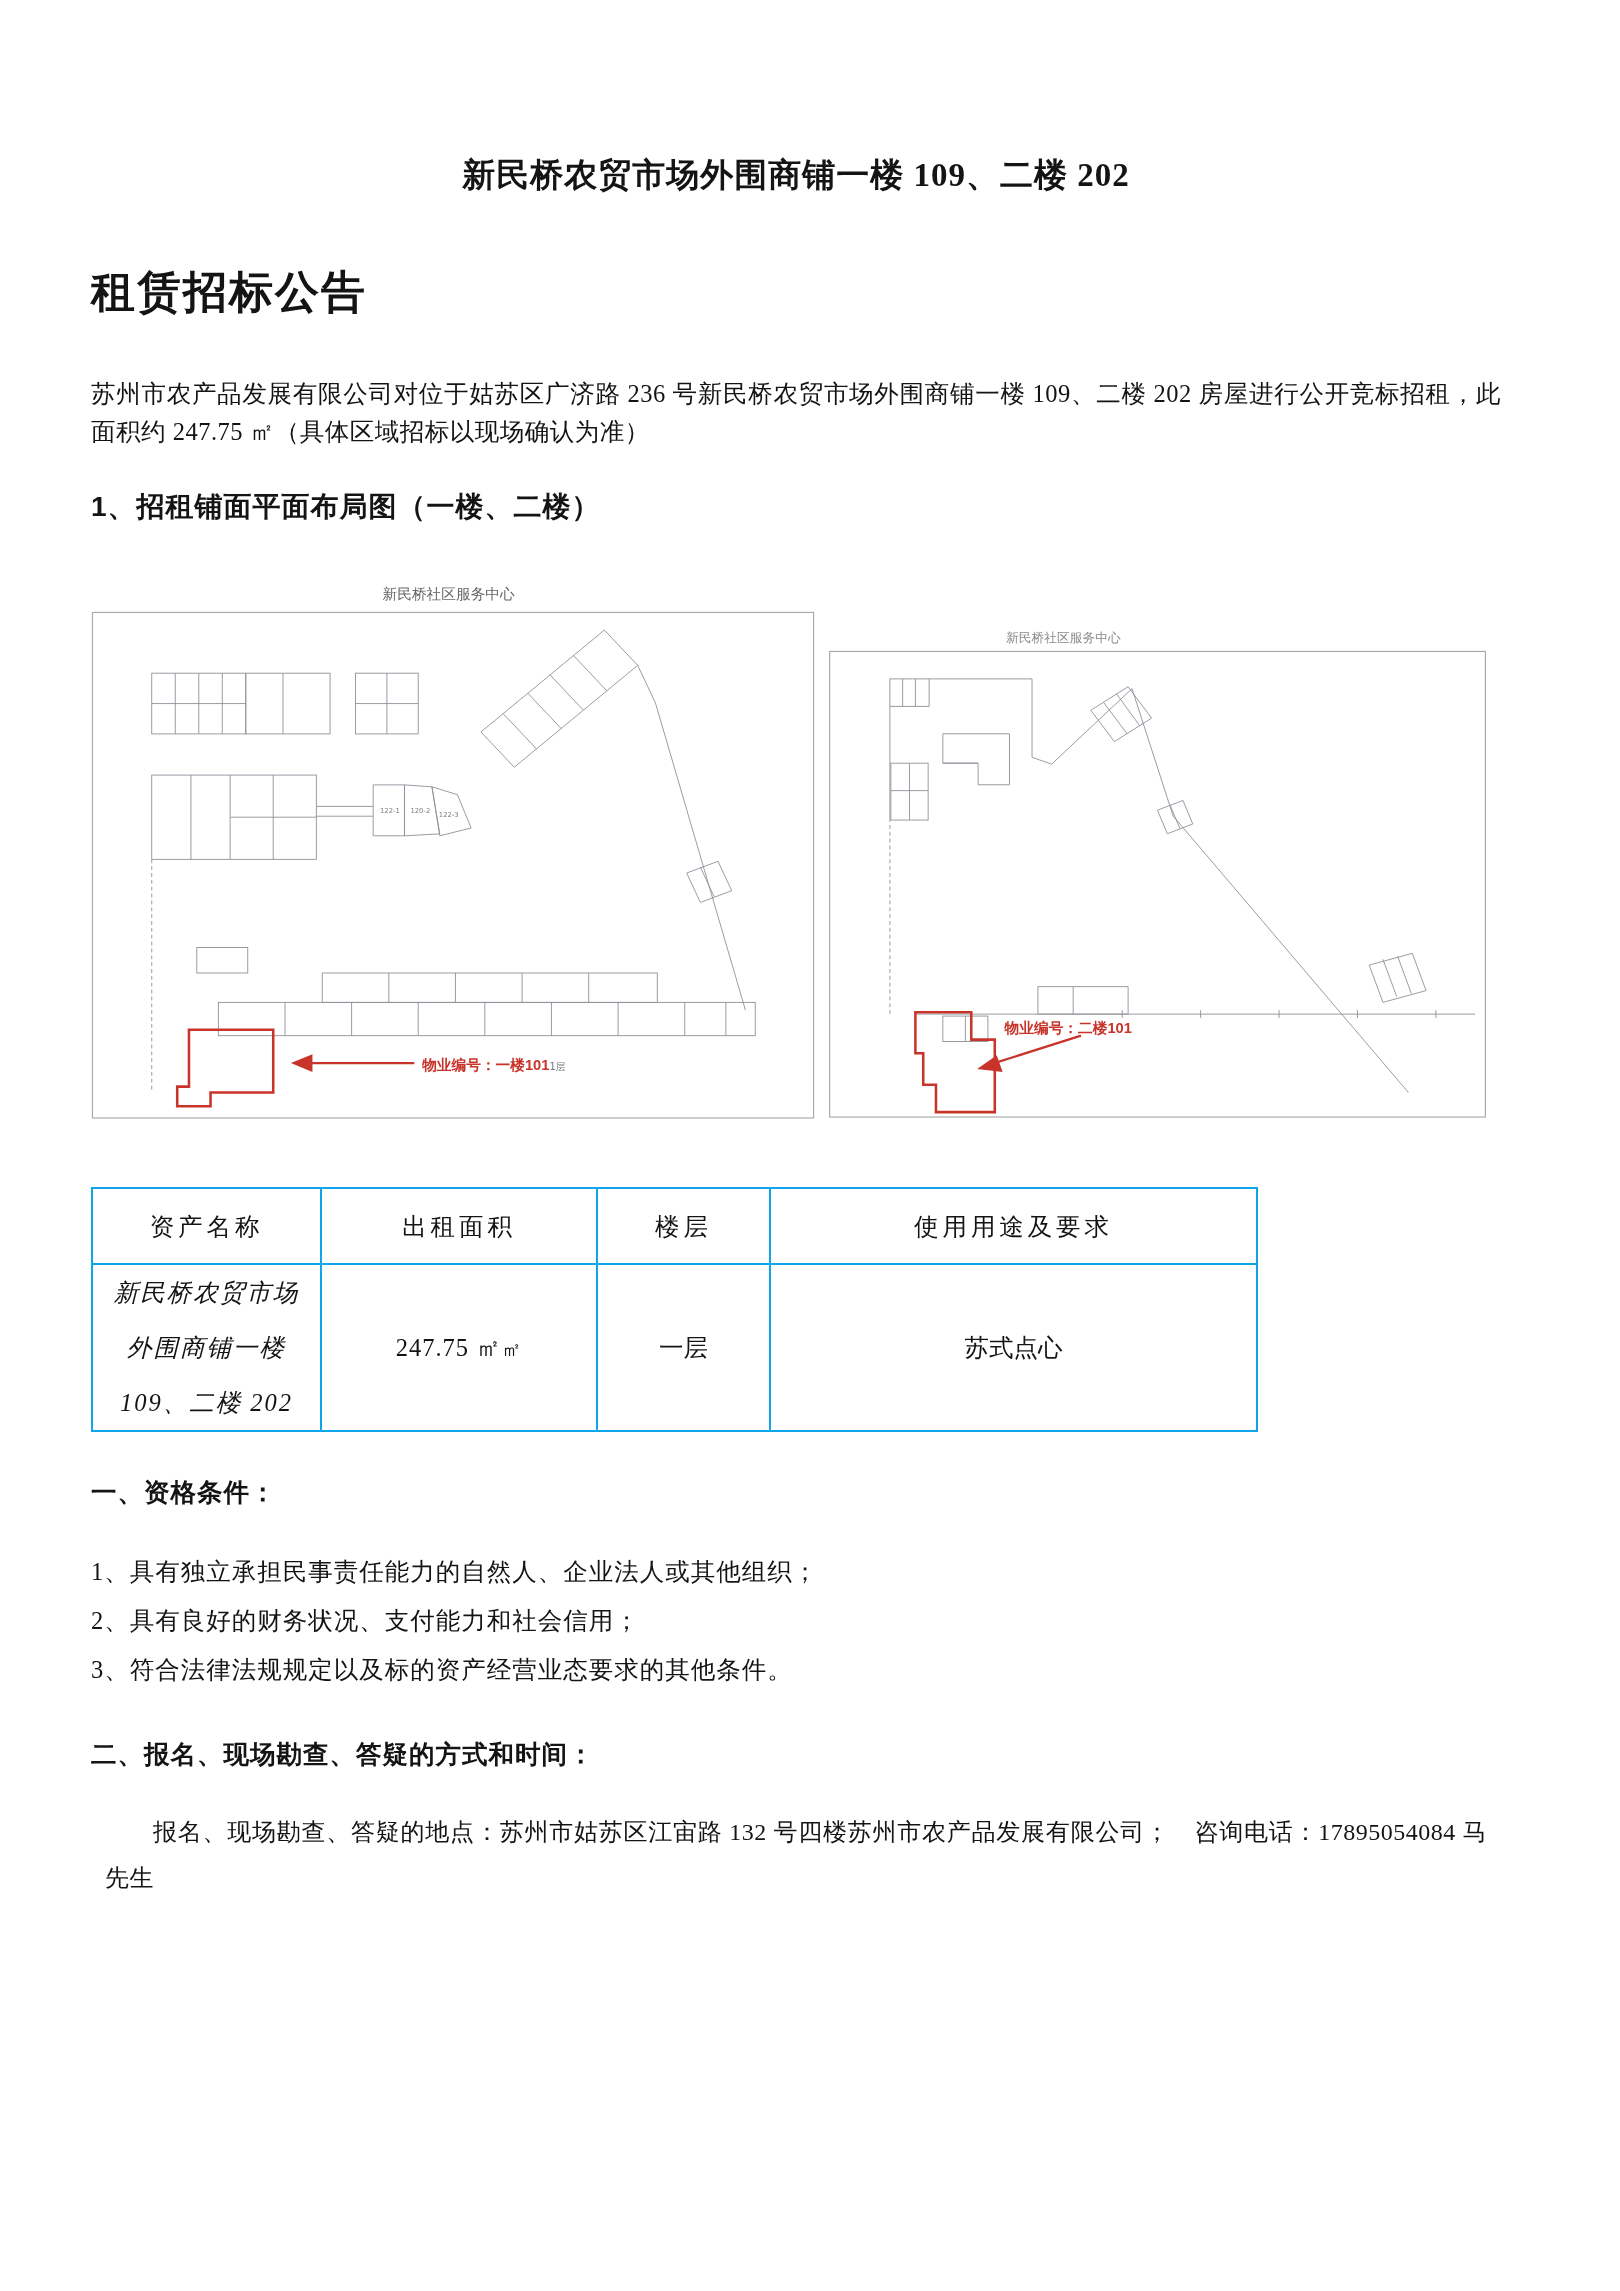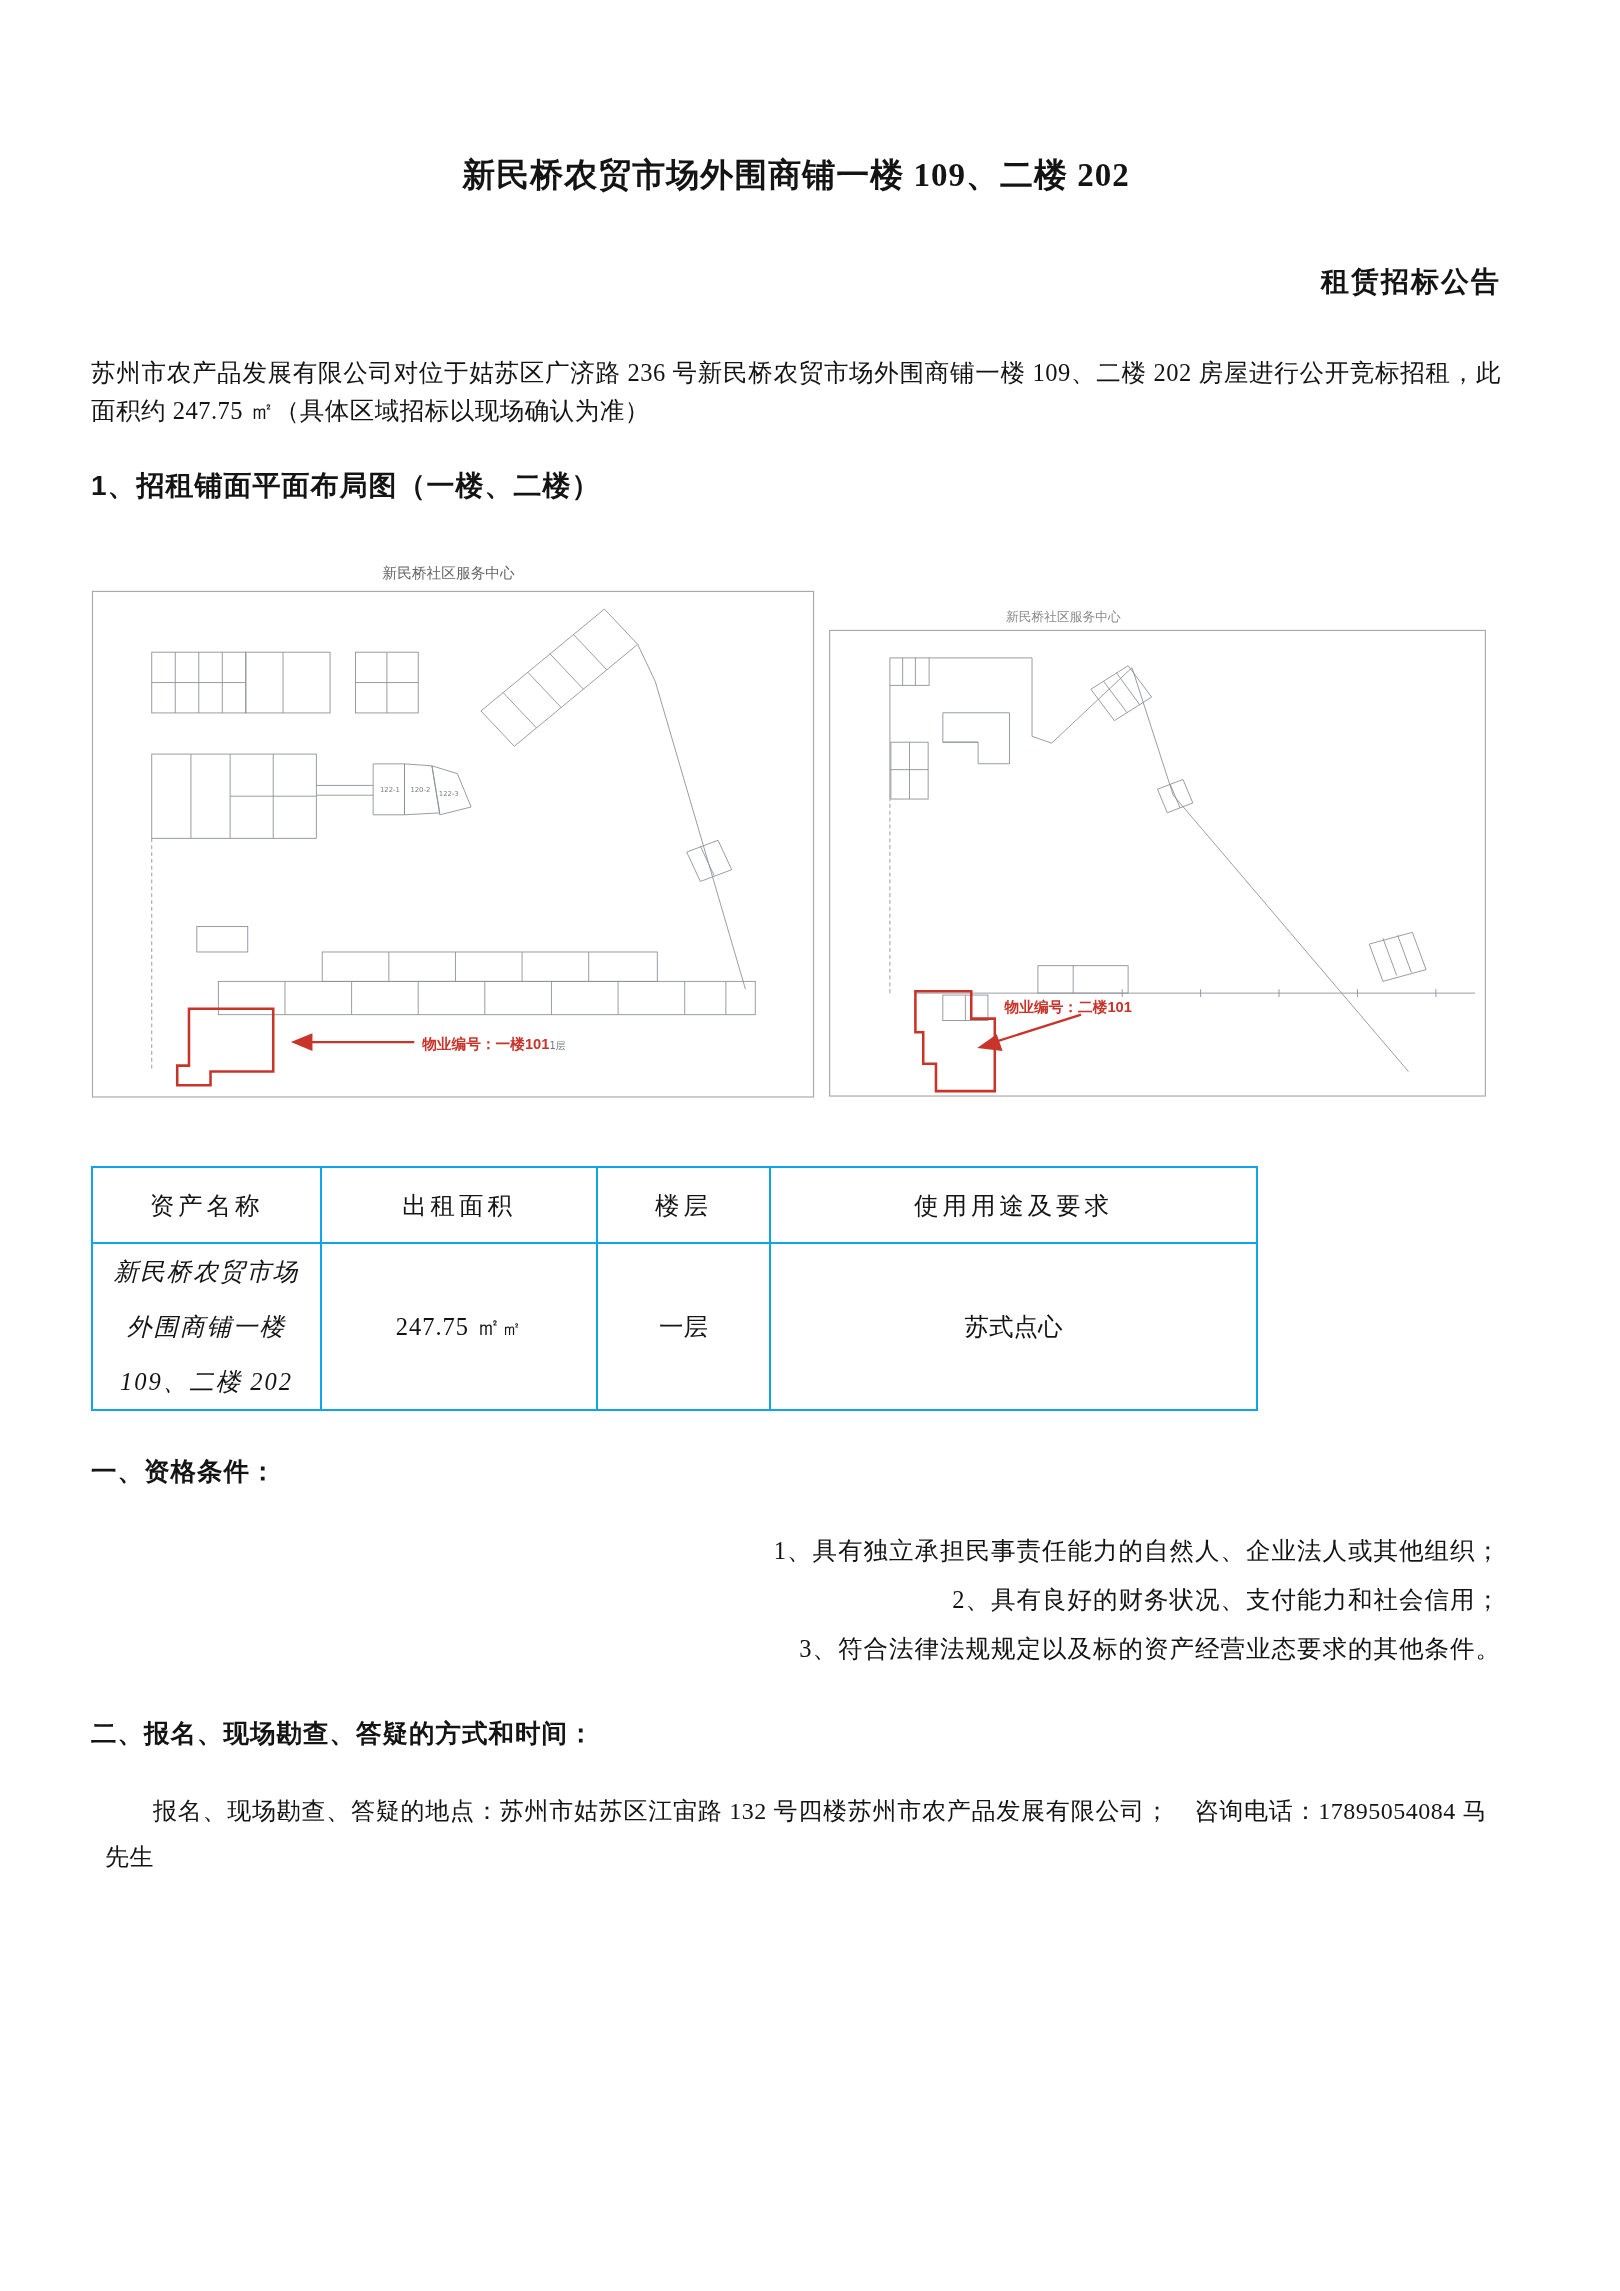--- a/index.html
+++ b/index.html
@@ -15,22 +15,22 @@
   }
   .doc-title{
     margin:153px 0 0;
     text-align:center;
     font-size:33px;
     font-weight:bold;
     letter-spacing:1px;
   }
   .doc-subtitle{
     margin:65px 0 0;
-    text-align:right;
-    font-size:28px;
+    text-align:left;
+    font-size:44px;
     font-weight:bold;
     letter-spacing:2px;
   }
   .intro{
     margin:53px 0 0;
     font-size:24.5px;
     line-height:38px;
     text-align:justify;
     letter-spacing:0.5px;
   }
@@ -68,21 +68,21 @@
   td.asset-cell{white-space:pre-line;line-height:55px;font-size:24.5px;letter-spacing:2px;font-style:italic;}
   td.area-cell{font-size:30px;letter-spacing:1px;}
   .area-small{font-size:19.6px;}
   .h-bold{
     margin:43px 0 0;
     font-size:25.5px;
     font-weight:bold;
     font-family:"Liberation Sans","DejaVu Sans",sans-serif;
     letter-spacing:1px;
   }
-  .cond-list{margin:37px 0 0;text-align:right;}
+  .cond-list{margin:37px 0 0;}
   .cond-list p{margin:0;font-size:24.5px;line-height:49px;letter-spacing:1px;}
   .final-para{
     margin:37px 14px 0;
     font-size:24px;
     line-height:46px;
     text-indent:2em;
     text-align:justify;
     letter-spacing:0.5px;
   }
 </style>

